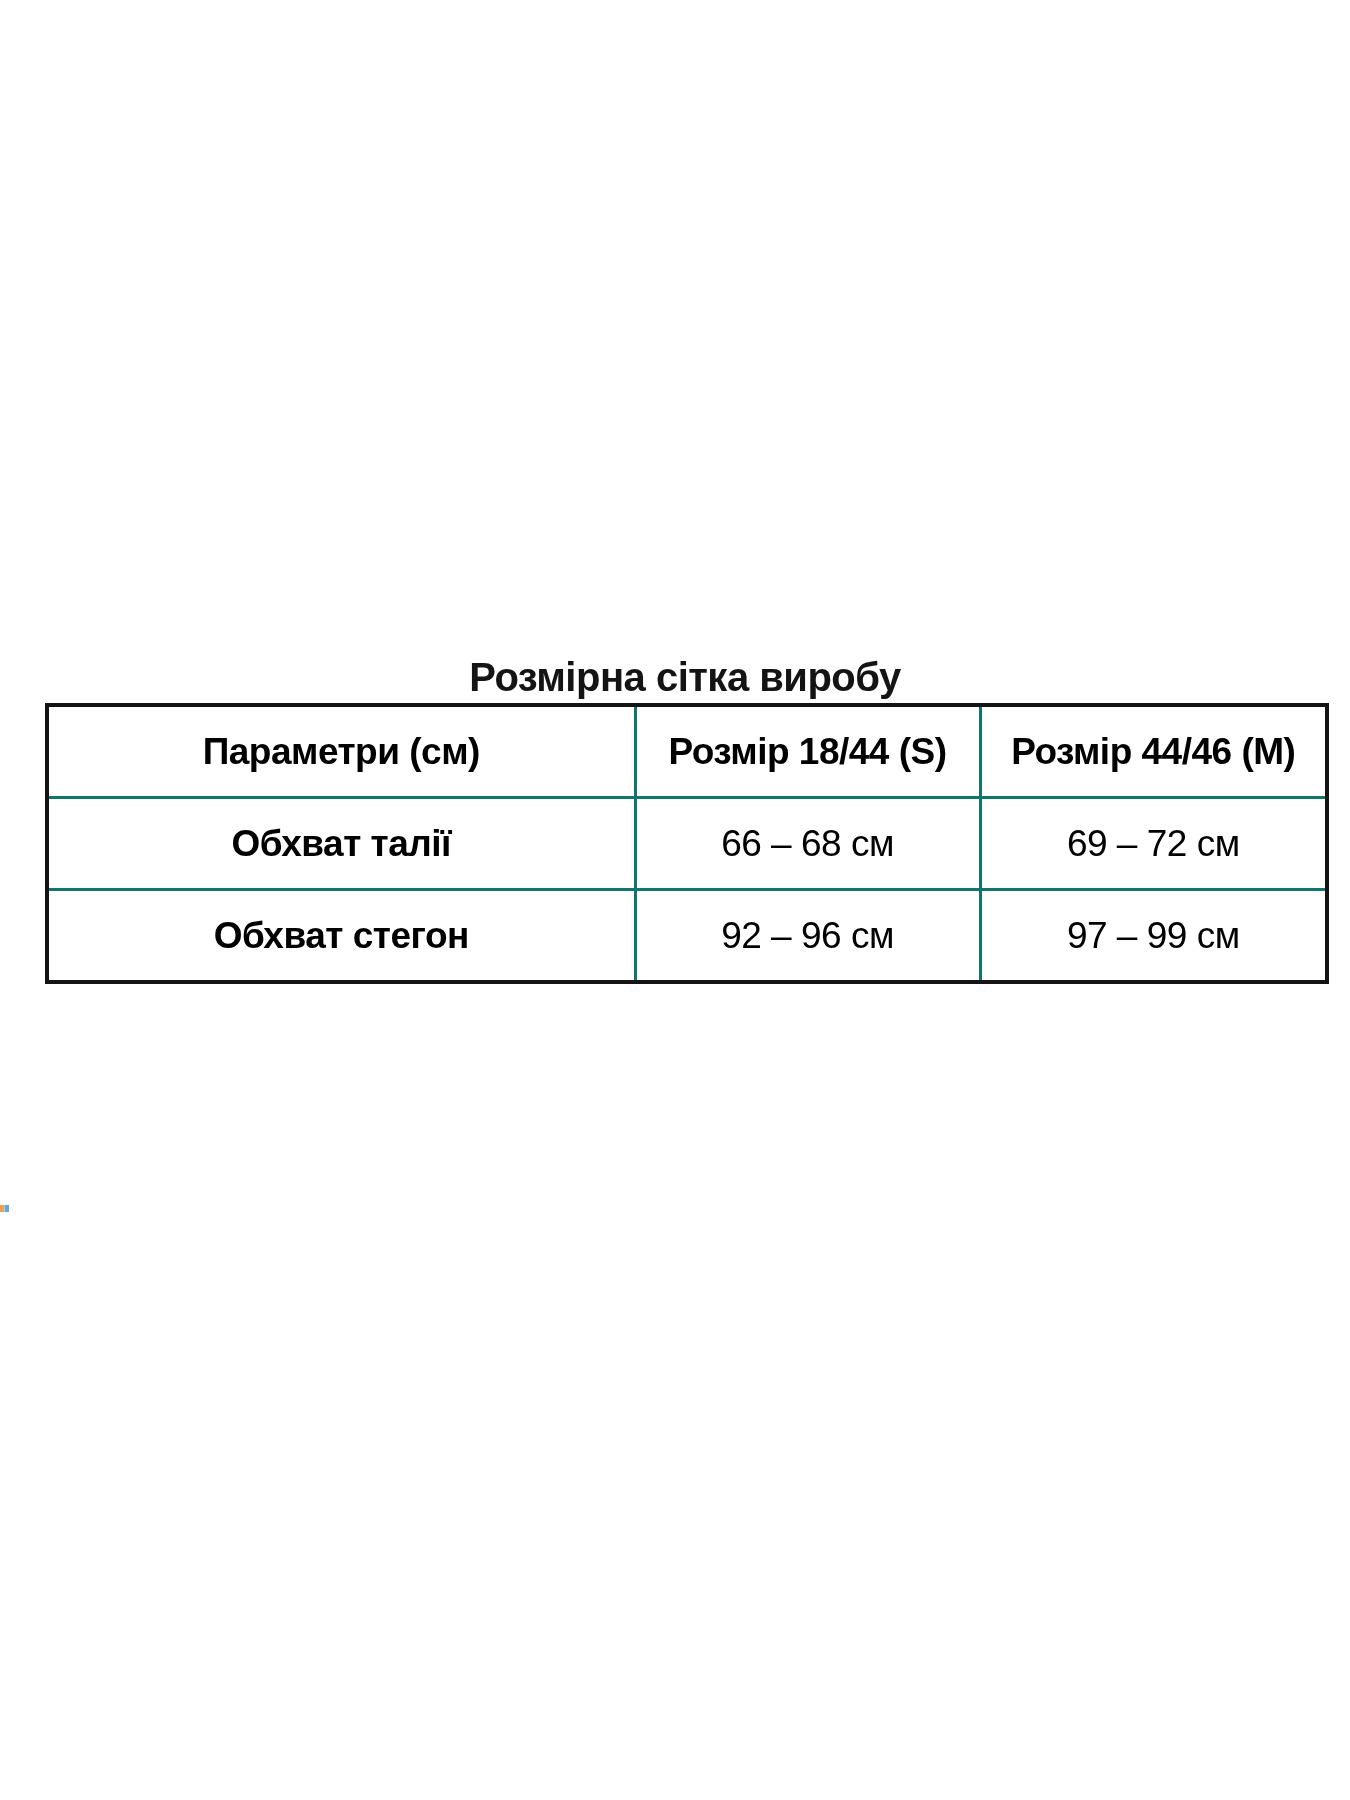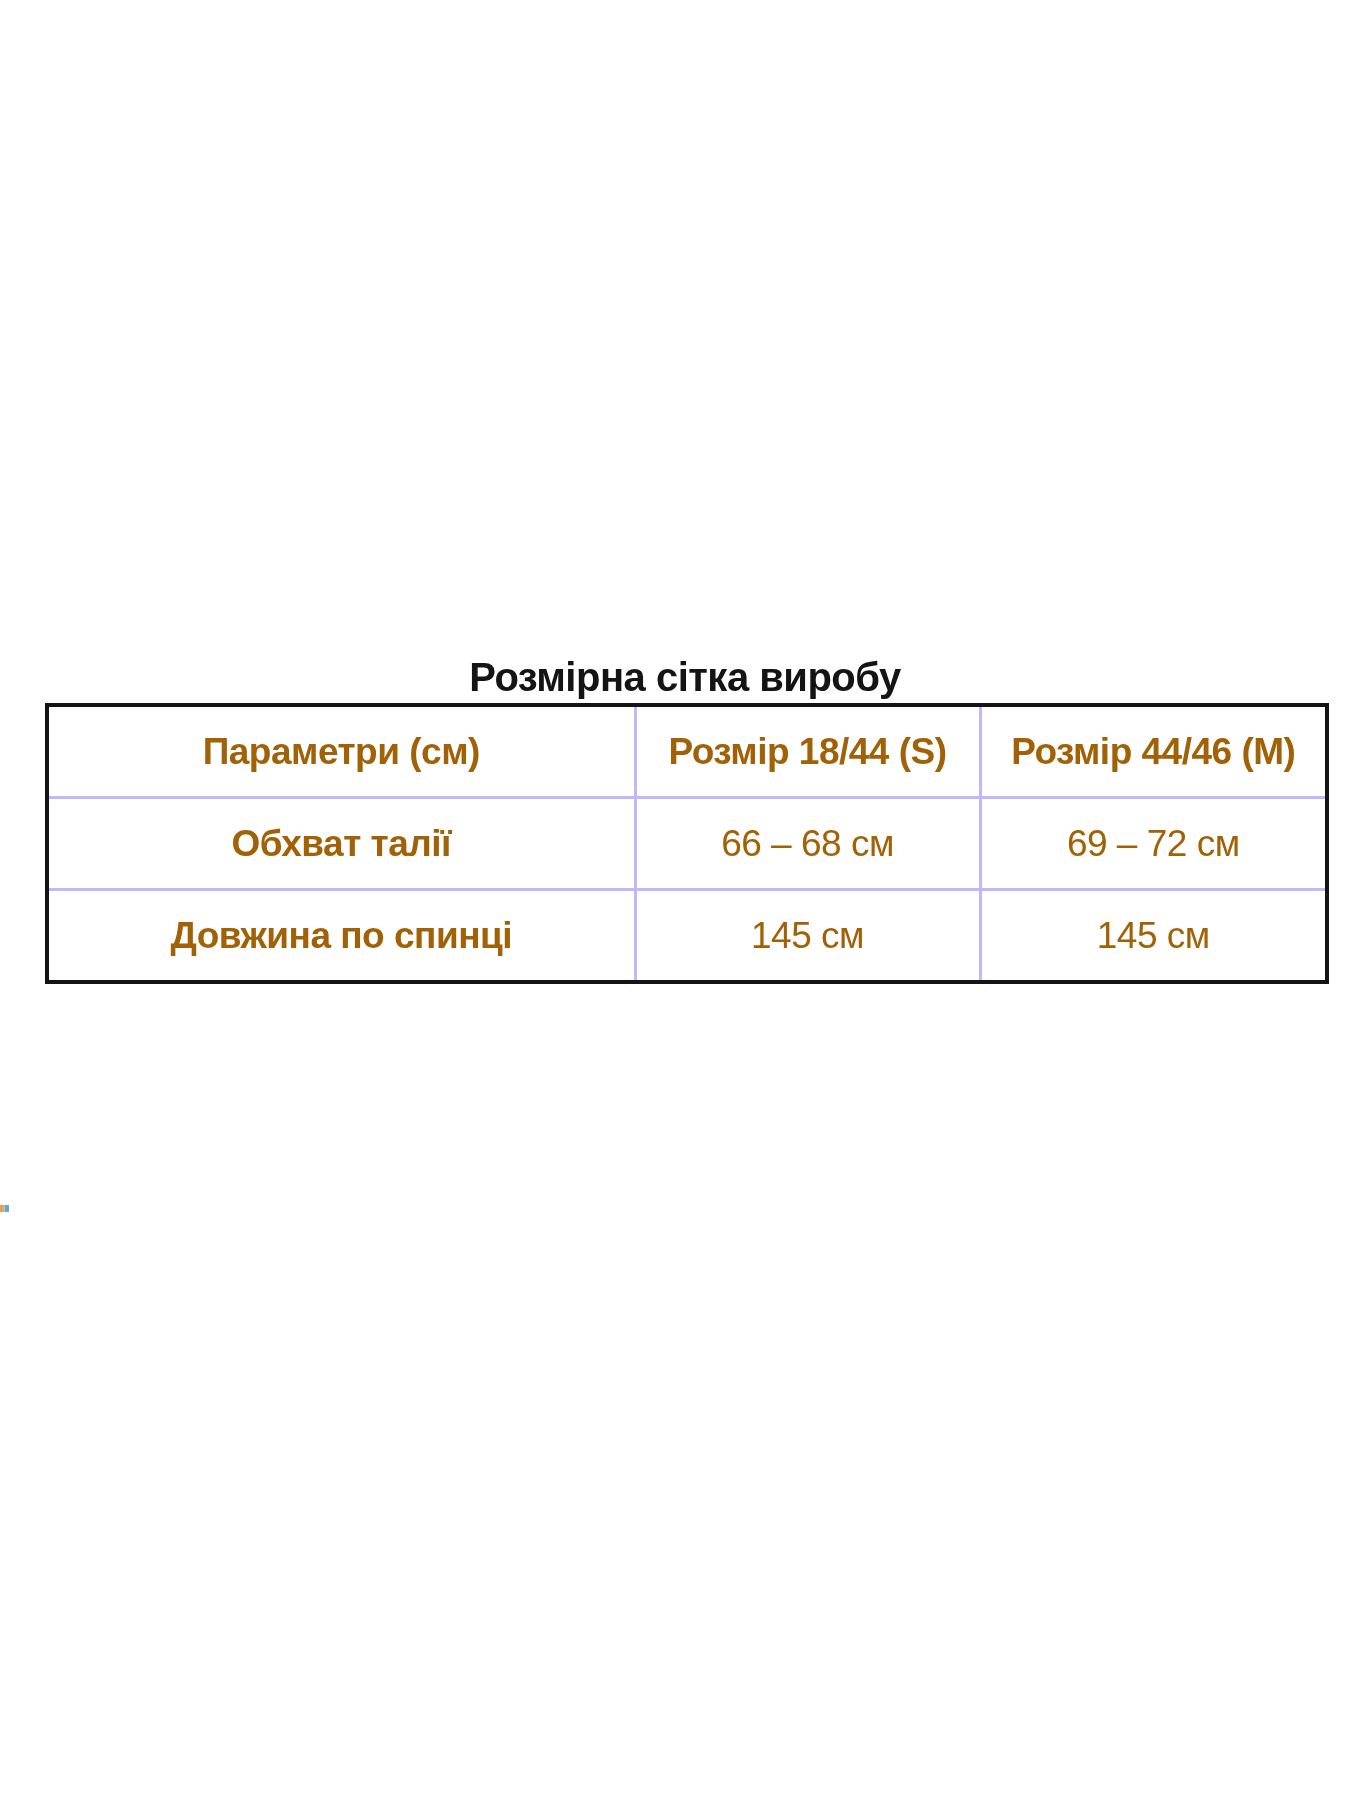--- a/index.html
+++ b/index.html
@@ -31,28 +31,28 @@
     position: absolute;
     top: 703px;
     left: 45px;
     width: 1280px;
     border-collapse: collapse;
     table-layout: fixed;
     background: #ffffff;
     border: 4px solid #141414;
   }
   table.size-table td, table.size-table th {
-    border: 3px solid #c4b5fd;
+    border: 3px solid #0f766e;
     height: 89px;
     text-align: center;
     vertical-align: middle;
     font-size: 37px;
     letter-spacing: -0.5px;
     padding: 0 8px;
-    color: #a16207;
+    color: #000000;
   }
   table.size-table th,
   table.size-table td.param-cell {
     font-weight: 700;
   }
   table.size-table td.value-cell {
     font-weight: 400;
   }
   .col-params { width: 588px; }
   .col-size-s { width: 345px; }
@@ -87,20 +87,20 @@
       <th>Розмір 44/46 (M)</th>
     </tr>
   </thead>
   <tbody>
     <tr>
       <td class="param-cell">Обхват талії</td>
       <td class="value-cell">66 – 68 см</td>
       <td class="value-cell">69 – 72 см</td>
     </tr>
     <tr>
-      <td class="param-cell">Довжина по спинці</td>
-      <td class="value-cell">145 см</td>
-      <td class="value-cell">145 см</td>
+      <td class="param-cell">Обхват стегон</td>
+      <td class="value-cell">92 – 96 см</td>
+      <td class="value-cell">97 – 99 см</td>
     </tr>
   </tbody>
 </table>
 
 <div class="edge-sliver"></div>
 
 </body></html>

